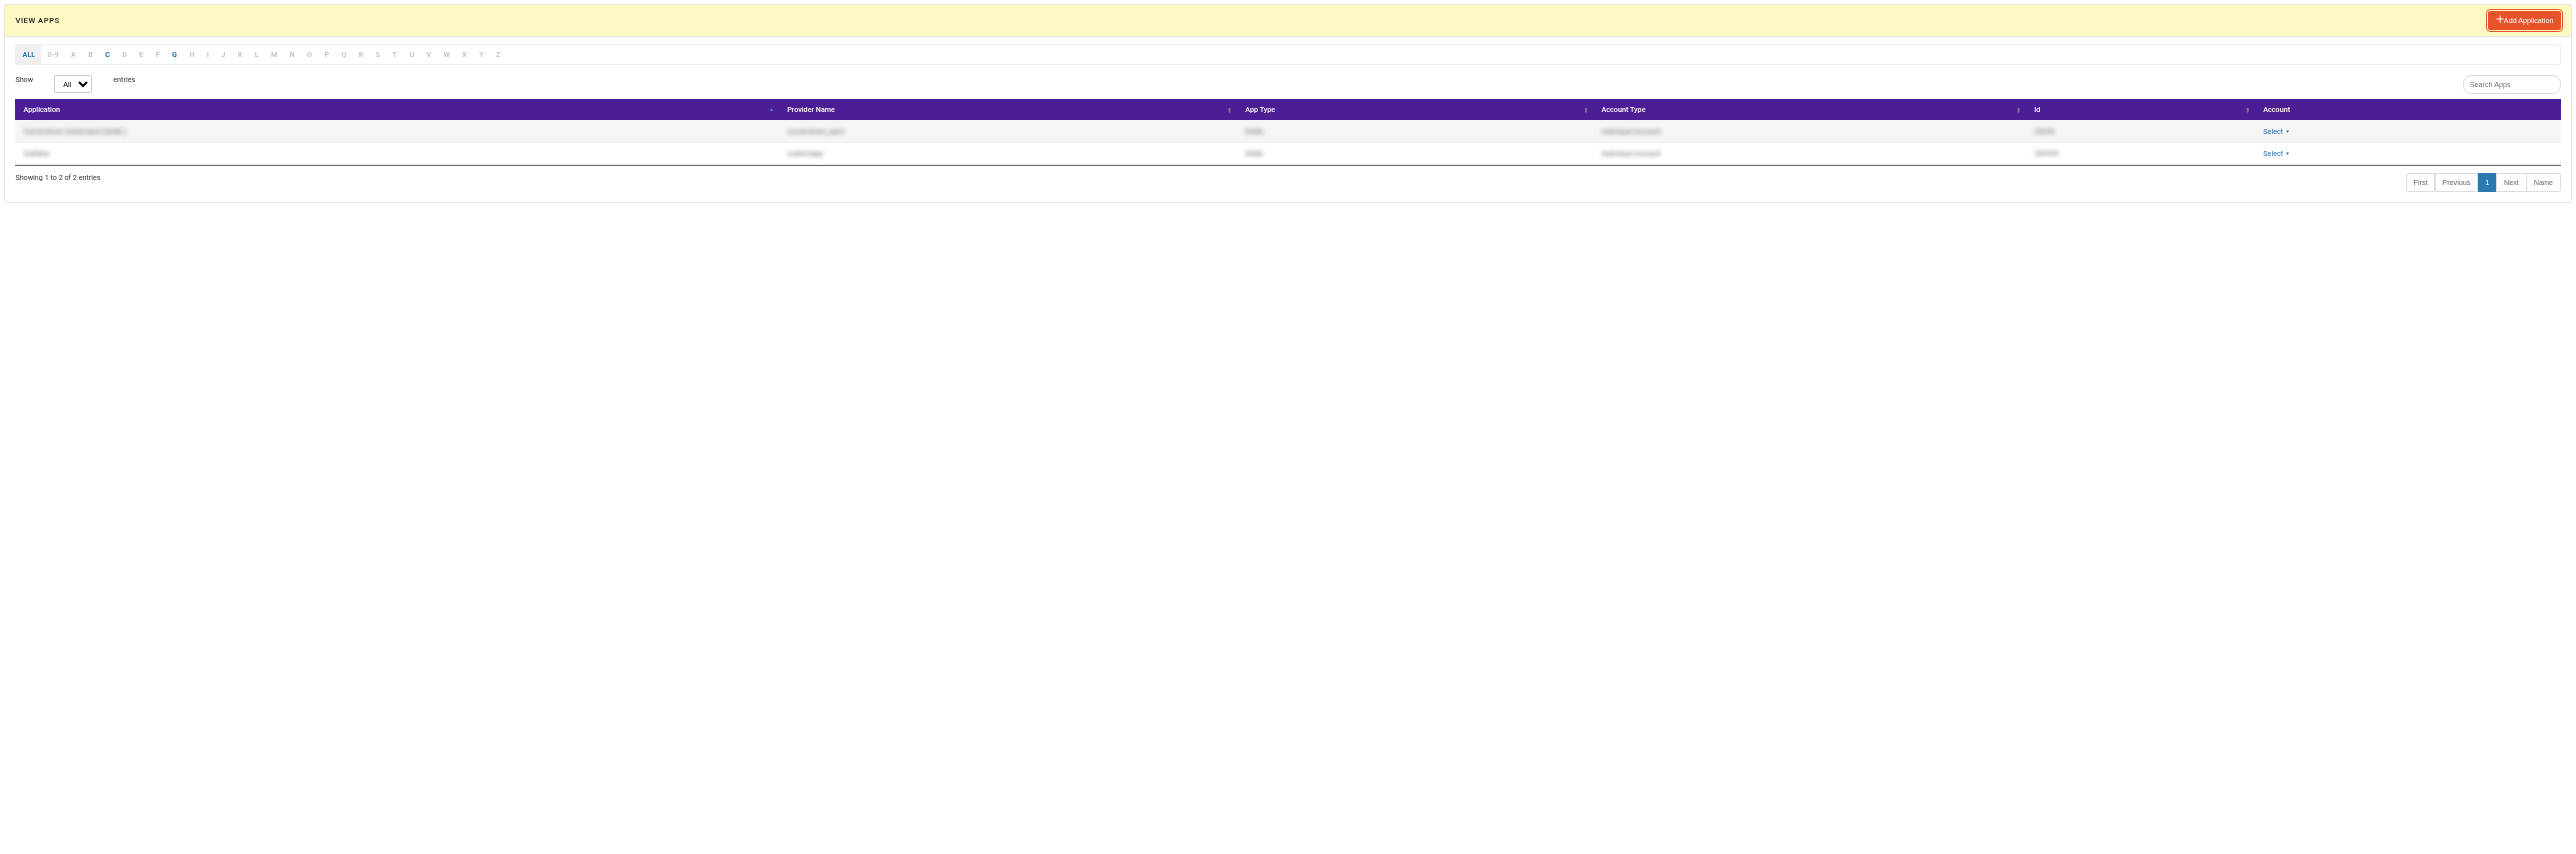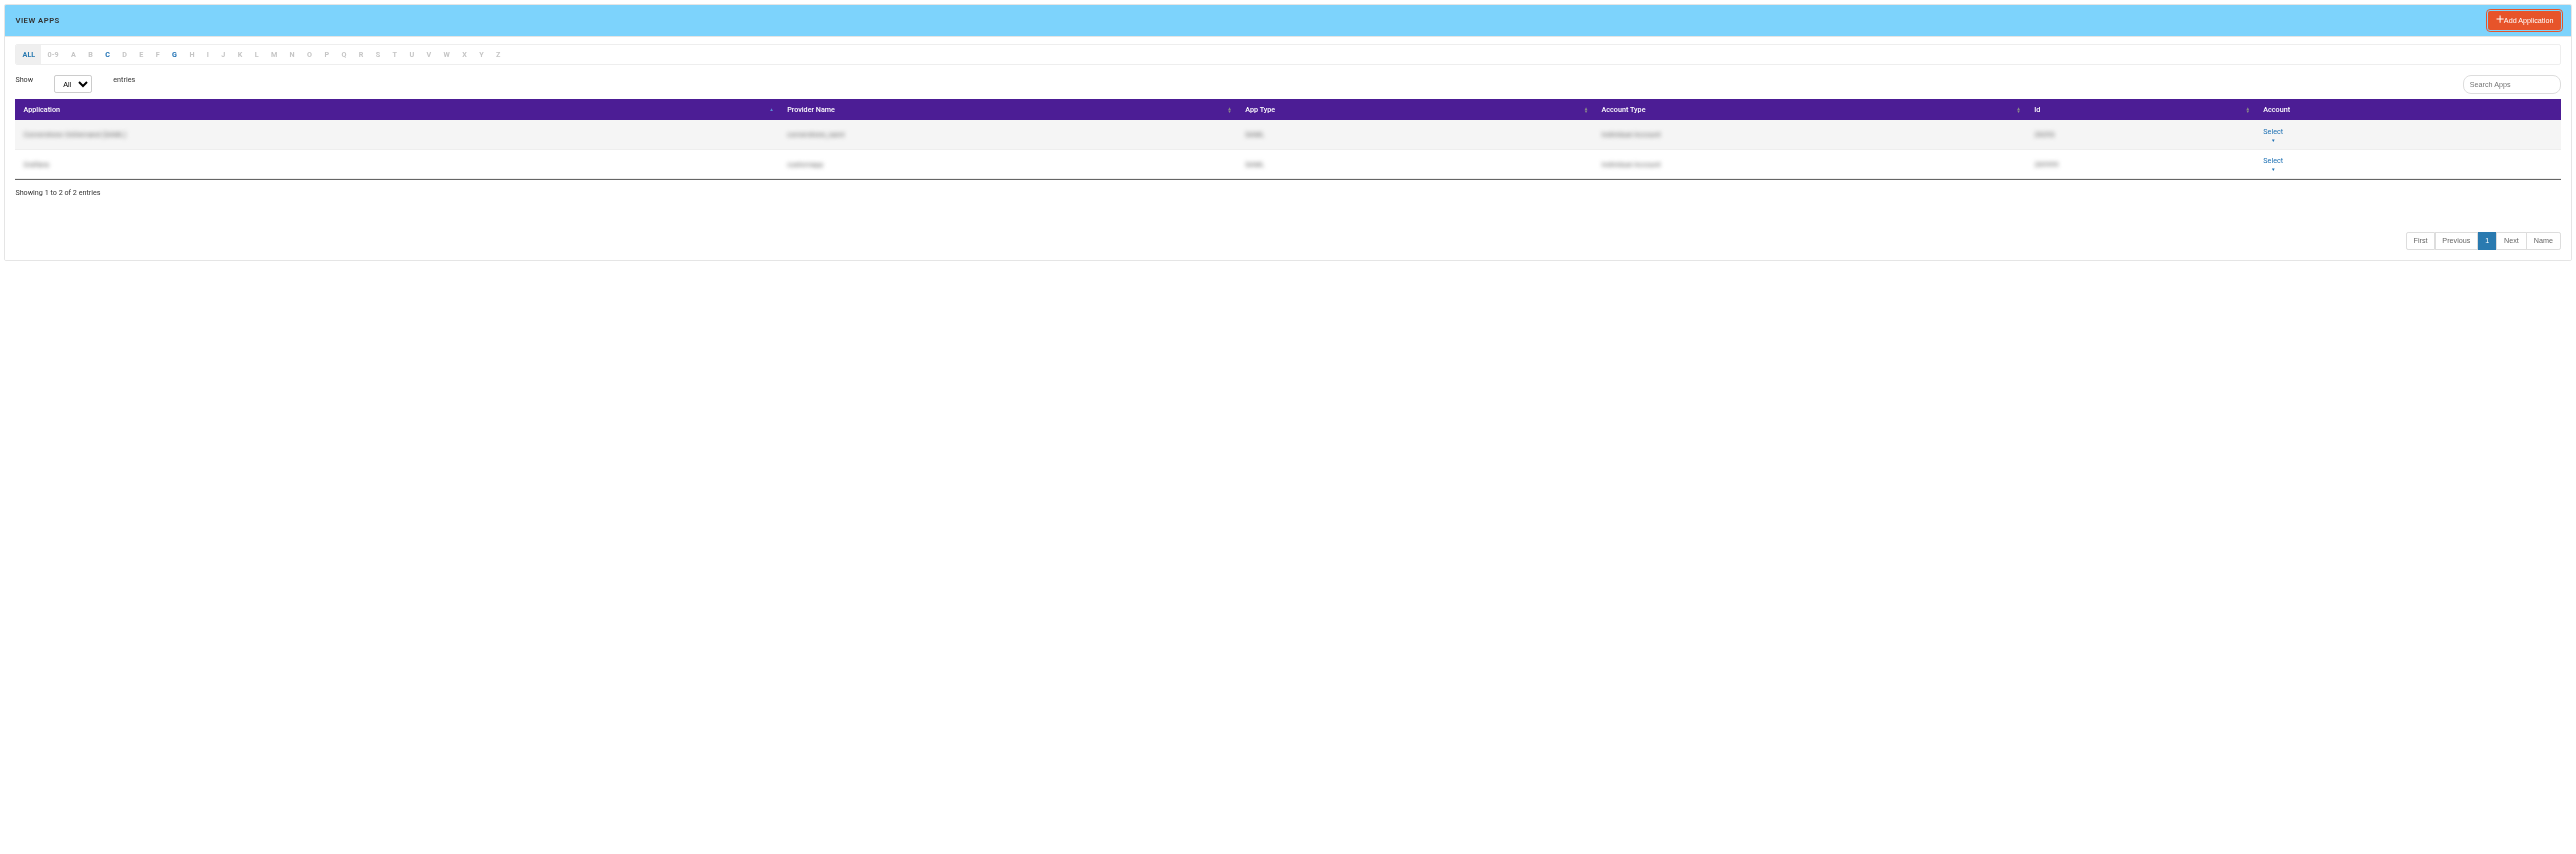--- a/index.html
+++ b/index.html
@@ -1,18 +1,18 @@
 <!DOCTYPE html>
 <html style="font-size:8.2px"><head>
 <meta charset="utf-8">
 <style>
   * { box-sizing: border-box; margin: 0; padding: 0; }
   body { font-family: -apple-system, BlinkMacSystemFont, "Segoe UI", Roboto, Arial, sans-serif; background: #fff; padding: 4.1px; color: #333; }
   .panel { border: 0.5px solid #e5e5e5; border-radius: 2.1px; overflow: hidden; }
-  .panel-header { display: flex; justify-content: space-between; align-items: center; padding: 6.2px 10.3px; background: #7dd3fc; border-bottom: 0.5px solid #e5e5e5; }
+  .panel-header { display: flex; justify-content: space-between; align-items: center; padding: 6.2px 10.3px; background: #fef9c3; border-bottom: 0.5px solid #e5e5e5; }
   .panel-title { font-size: 7.7px; font-weight: 600; letter-spacing: 0.5px; color: #333; }
   .btn-add { display: inline-flex; align-items: center; gap: 0; background: #e7542a; color: #fff; border: none; border-radius: 2.1px; padding: 4.1px 7.2px; font-size: 7.2px; font-weight: 500; cursor: pointer; outline: 1px solid #e7542a; outline-offset: 1px; }
   .btn-add svg { width: 8.2px; height: 8.2px; fill: #fff; }
   .panel-body { padding: 7.2px 10.3px 10.3px 10.3px; background: #fff; }
   .alpha-filter { display: flex; flex-wrap: wrap; gap: 0; border: 0.5px solid #eee; border-radius: 2.1px; padding: 0; margin-bottom: 9.3px; overflow: hidden; }
   .alpha-item { padding: 5.2px 6.2px; font-size: 7.2px; font-weight: 700; color: #c5c5c5; cursor: pointer; user-select: none; }
   .alpha-item.active { background: #efefef; color: #2a7ab0; }
   .alpha-item.has-data { color: #1b6fb3; }
   .table-controls { display: flex; justify-content: space-between; align-items: center; margin-bottom: 5.2px; }
   .show-entries { display: flex; align-items: flex-start; gap: 21px; font-size: 7.2px; color: #333; }
@@ -21,25 +21,25 @@
   table { width: 100%; border-collapse: collapse; }
   thead { background: #4c1d95; color: #fff; }
   thead th { text-align: left; padding: 6.2px 8.2px; font-size: 7.2px; font-weight: 500; position: relative; }
   .sort-icons { position: absolute; right: 5.2px; top: 50%; transform: translateY(-50%); display: flex; flex-direction: column; line-height: 3.1px; font-size: 4.6px; color: #888; }
   .sort-icons .active-sort { color: #5a8dd6; }
   tbody tr { border-bottom: 0.5px solid #eee; }
   tbody tr:nth-child(odd) { background: #f5f5f5; }
   tbody tr:nth-child(even) { background: #fff; }
   tbody td { padding: 6.2px 8.2px; font-size: 7.2px; color: #666; }
   .blurred { filter: blur(2.1px); }
-  .select-link { color: #1b6fb3; cursor: pointer; font-size: 7.2px; display: inline-flex; align-items: center; gap: 2.1px; flex-direction: column; }
+  .select-link { color: #1b6fb3; cursor: pointer; font-size: 7.2px; display: inline-flex; align-items: center; gap: 2.1px; }
   .select-link .caret { font-size: 4.6px; }
   .table-hr { border: none; border-top: 1px solid #666; margin: 0; }
   .table-footer { display: flex; justify-content: space-between; align-items: flex-start; margin-top: 7.2px; font-size: 7.2px; color: #333; }
-  .pagination { display: flex; margin-top: 44px; }
+  .pagination { display: flex; }
   .page-btn { border: 0.5px solid #ddd; background: #fff; color: #666; padding: 3.6px 6.7px; font-size: 7.2px; cursor: pointer; margin-left: -0.5px; }
   .page-btn:first-child { border-top-left-radius: 2.1px; border-bottom-left-radius: 2.1px; margin-left: 0; }
   .page-btn:last-child { border-top-right-radius: 2.1px; border-bottom-right-radius: 2.1px; }
   .page-btn.active { background: #2a7ab0; color: #fff; border-color: #2a7ab0; }
 </style>
 </head>
 <body>
 
 <div class="panel">
   <div class="panel-header">

